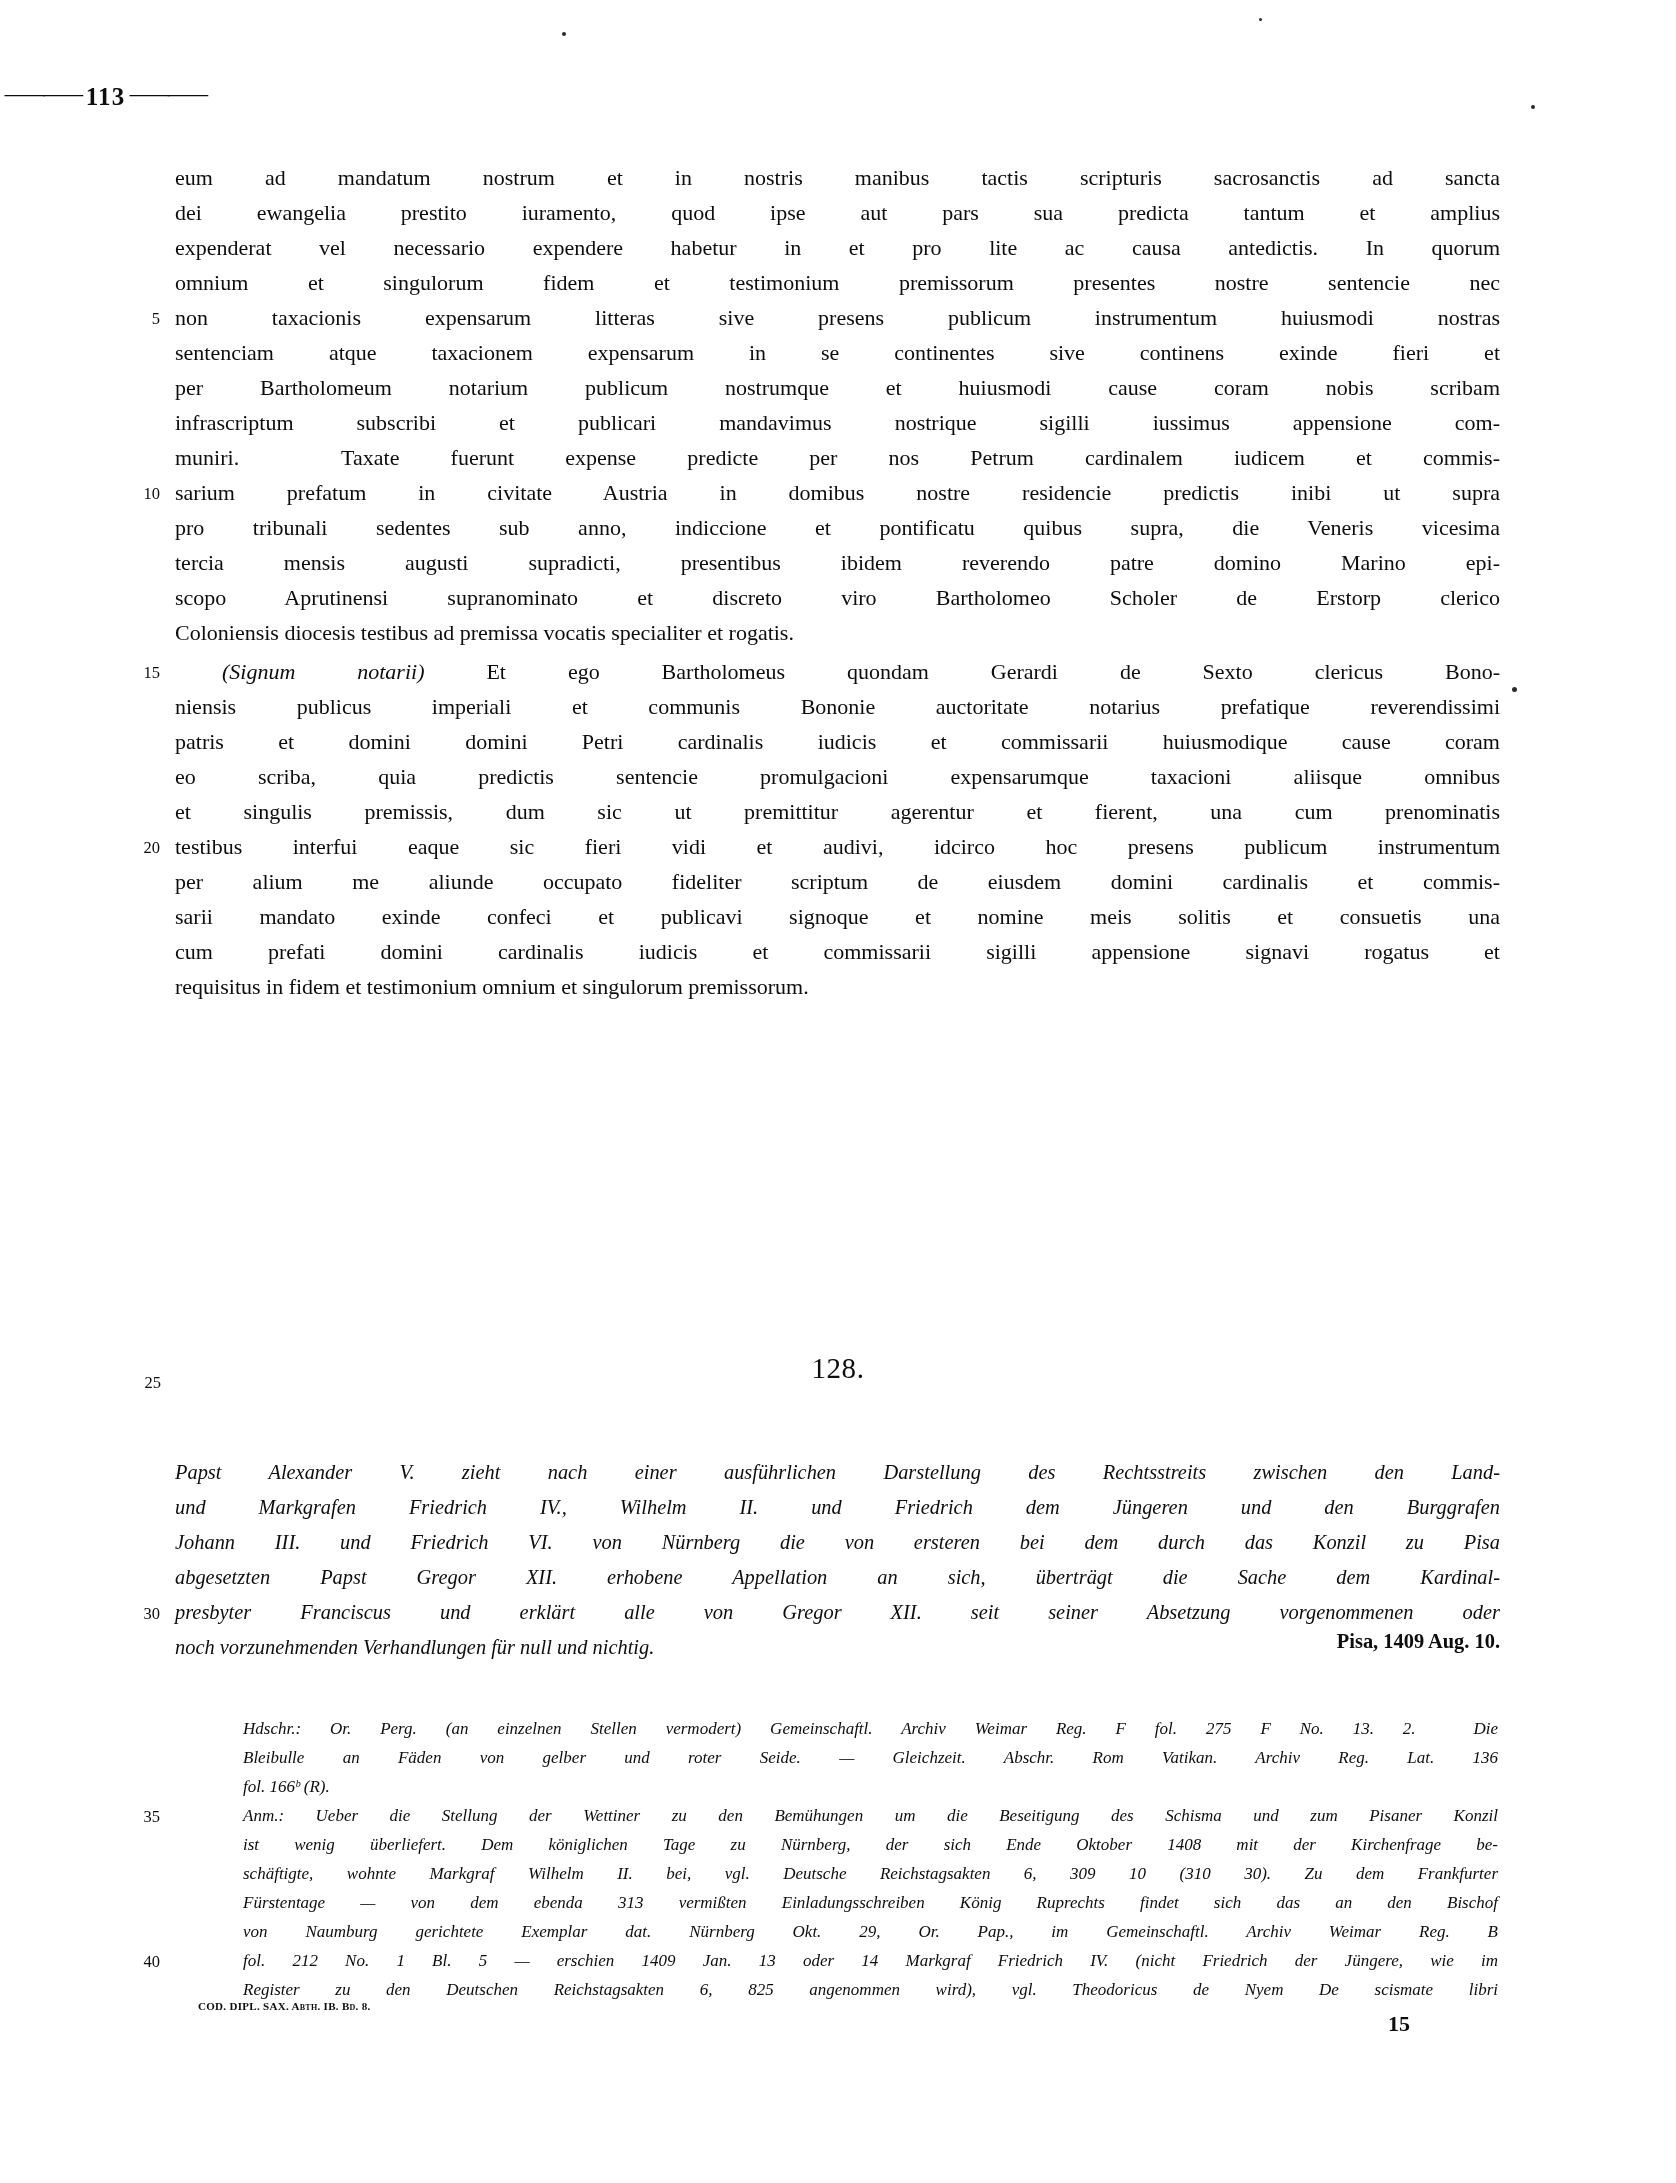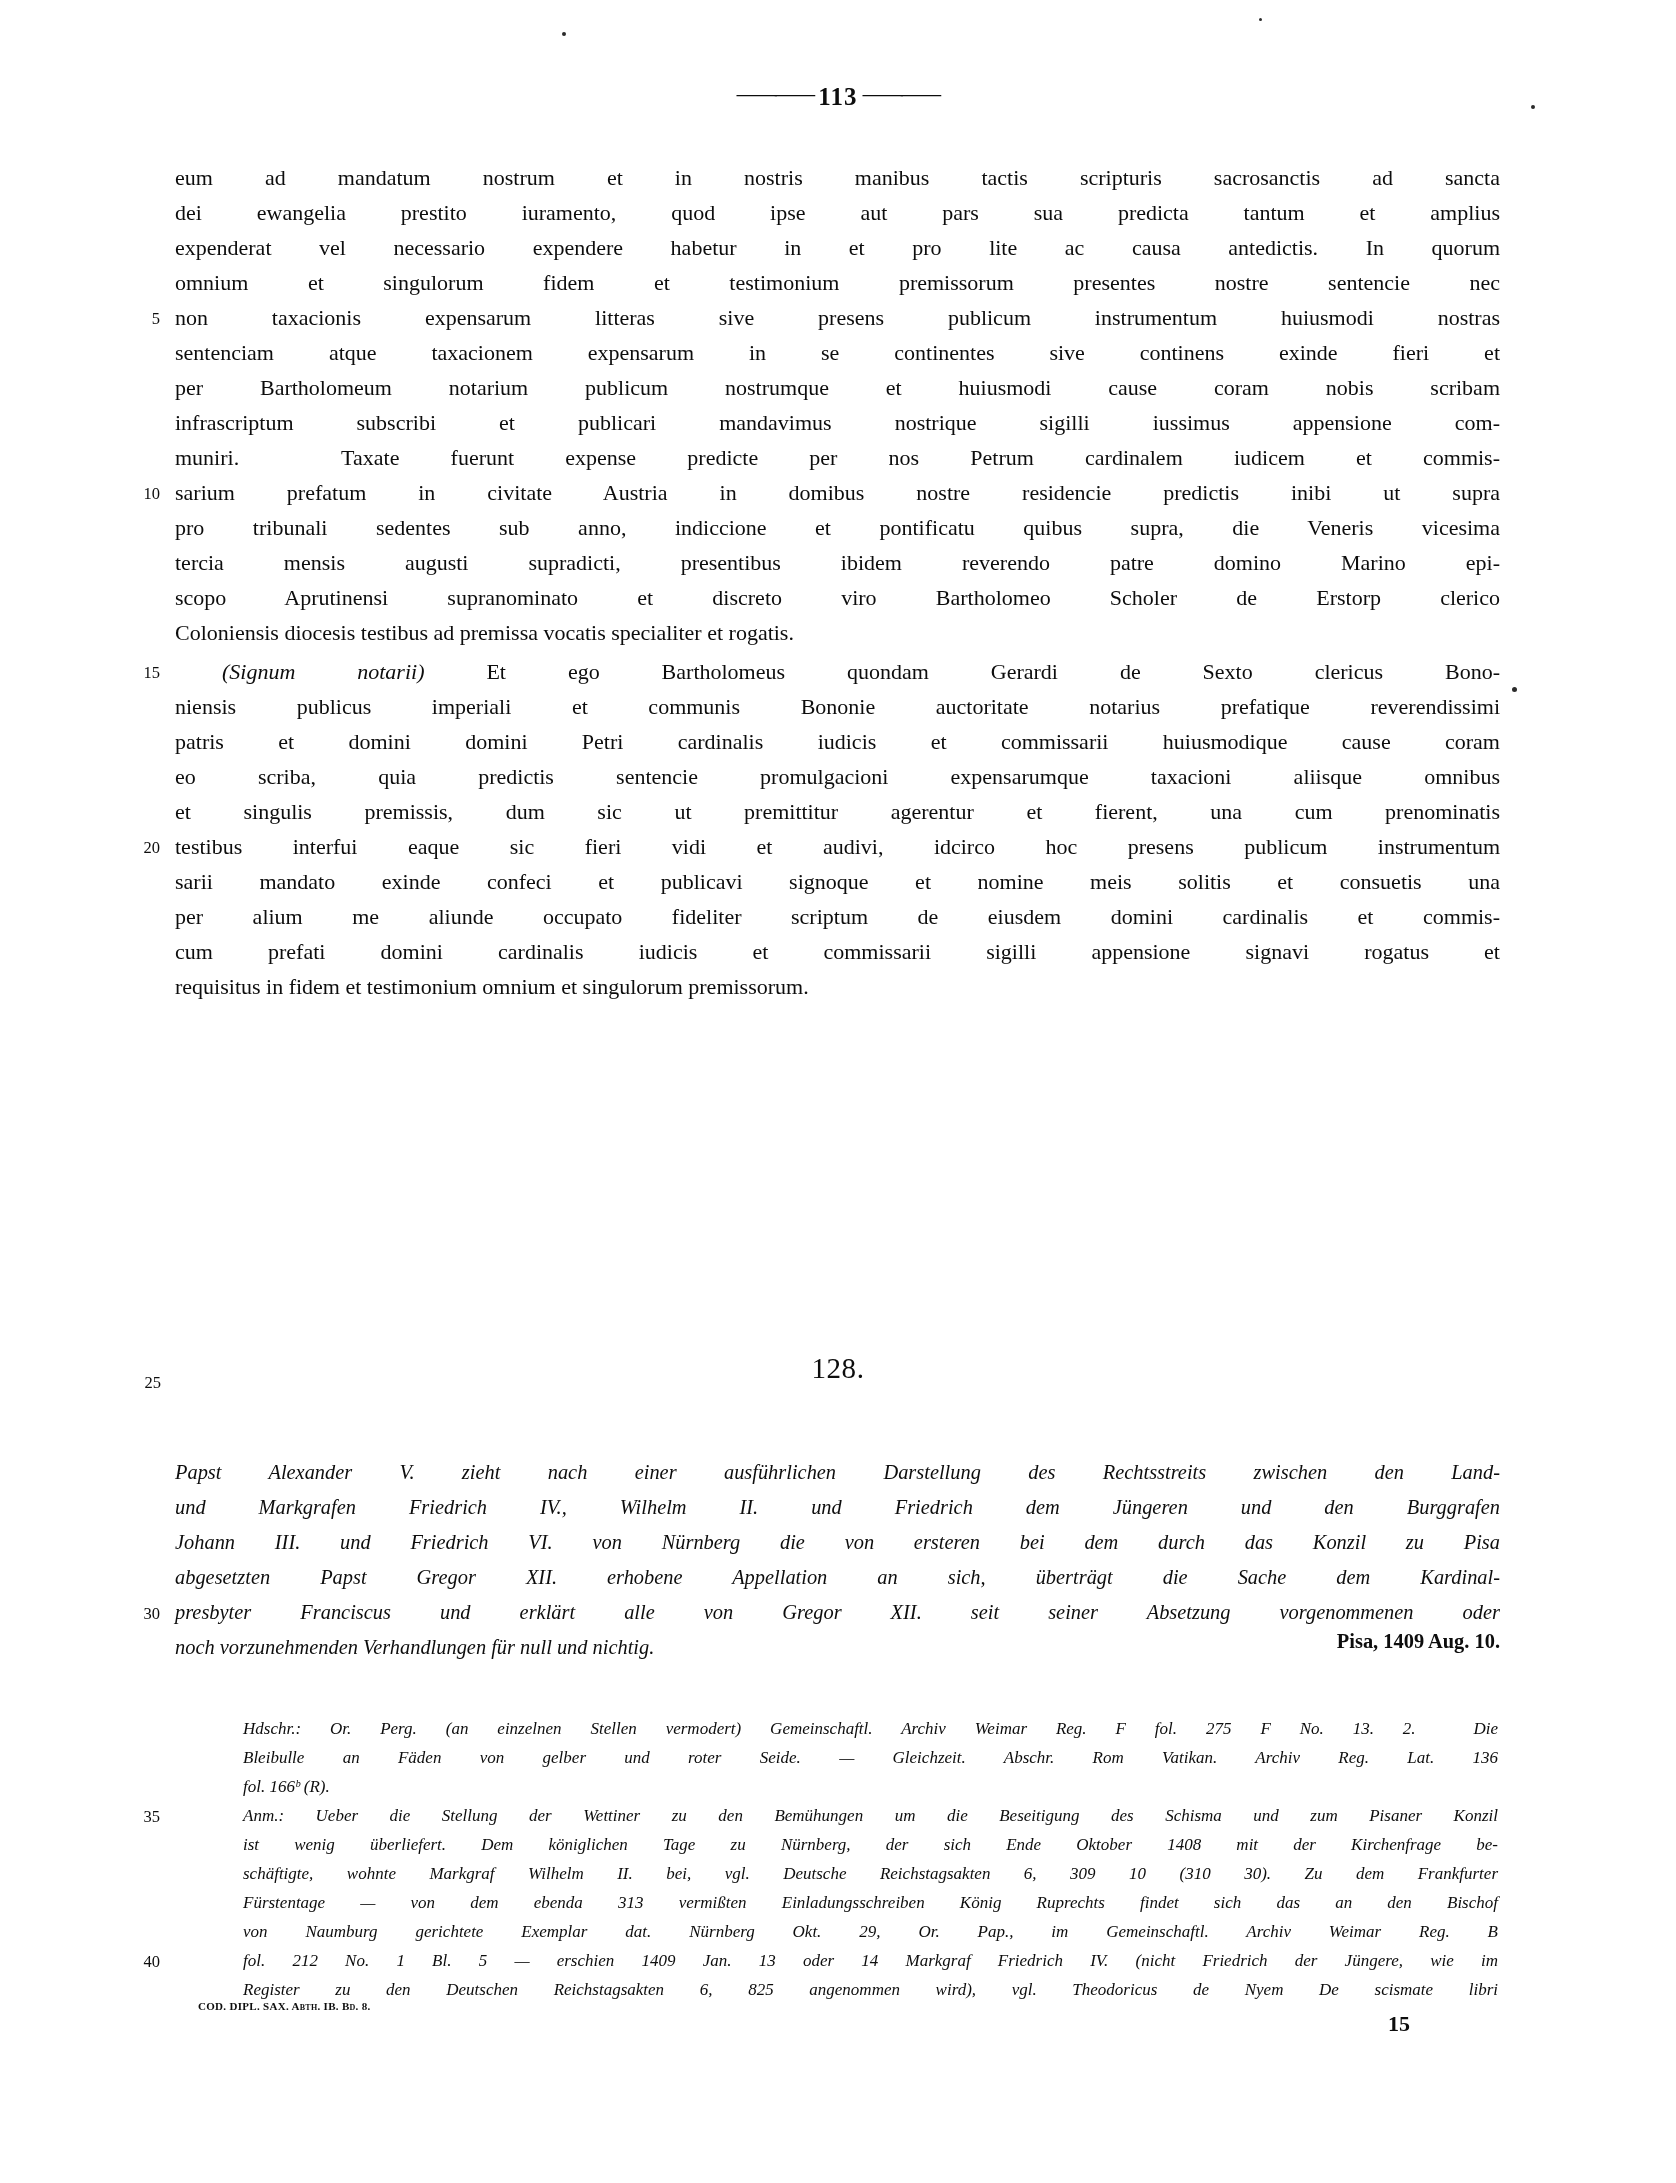--- a/index.html
+++ b/index.html
@@ -21,21 +21,21 @@
     width: 1676px;
     height: 2183px;
   }
 
   
   .page-header {
     position: absolute;
     top: 83px;
     left: 0;
     width: 1676px;
-    text-align: center;
+    text-align: left;
     font-size: 25px;
     font-weight: bold;
     letter-spacing: 1.1px;
   }
   .page-header .dash {
     display: inline-block;
     font-weight: normal;
     letter-spacing: -1.1px;
     transform: scaleX(1.6);
     margin: 0 19px;
@@ -252,25 +252,25 @@
     <div class="line-row">
       <span class="line-num"></span>
       <span class="ltext">et singulis premissis, dum sic ut premittitur agerentur et fierent, una cum prenominatis</span>
     </div>
     <div class="line-row">
       <span class="line-num">20</span>
       <span class="ltext">testibus interfui eaque sic fieri vidi et audivi, idcirco hoc presens publicum instrumentum</span>
     </div>
     <div class="line-row">
       <span class="line-num"></span>
+      <span class="ltext">per alium me aliunde occupato fideliter scriptum de eiusdem domini cardinalis et commis-</span>
+    </div>
+    <div class="line-row">
+      <span class="line-num"></span>
       <span class="ltext">sarii mandato exinde confeci et publicavi signoque et nomine meis solitis et consuetis una</span>
-    </div>
-    <div class="line-row">
-      <span class="line-num"></span>
-      <span class="ltext">per alium me aliunde occupato fideliter scriptum de eiusdem domini cardinalis et commis-</span>
     </div>
     <div class="line-row">
       <span class="line-num"></span>
       <span class="ltext">cum prefati domini cardinalis iudicis et commissarii sigilli appensione signavi rogatus et</span>
     </div>
     <div class="line-row">
       <span class="line-num"></span>
       <span class="ltext last">requisitus in fidem et testimonium omnium et singulorum premissorum.</span>
     </div>
   </div>

